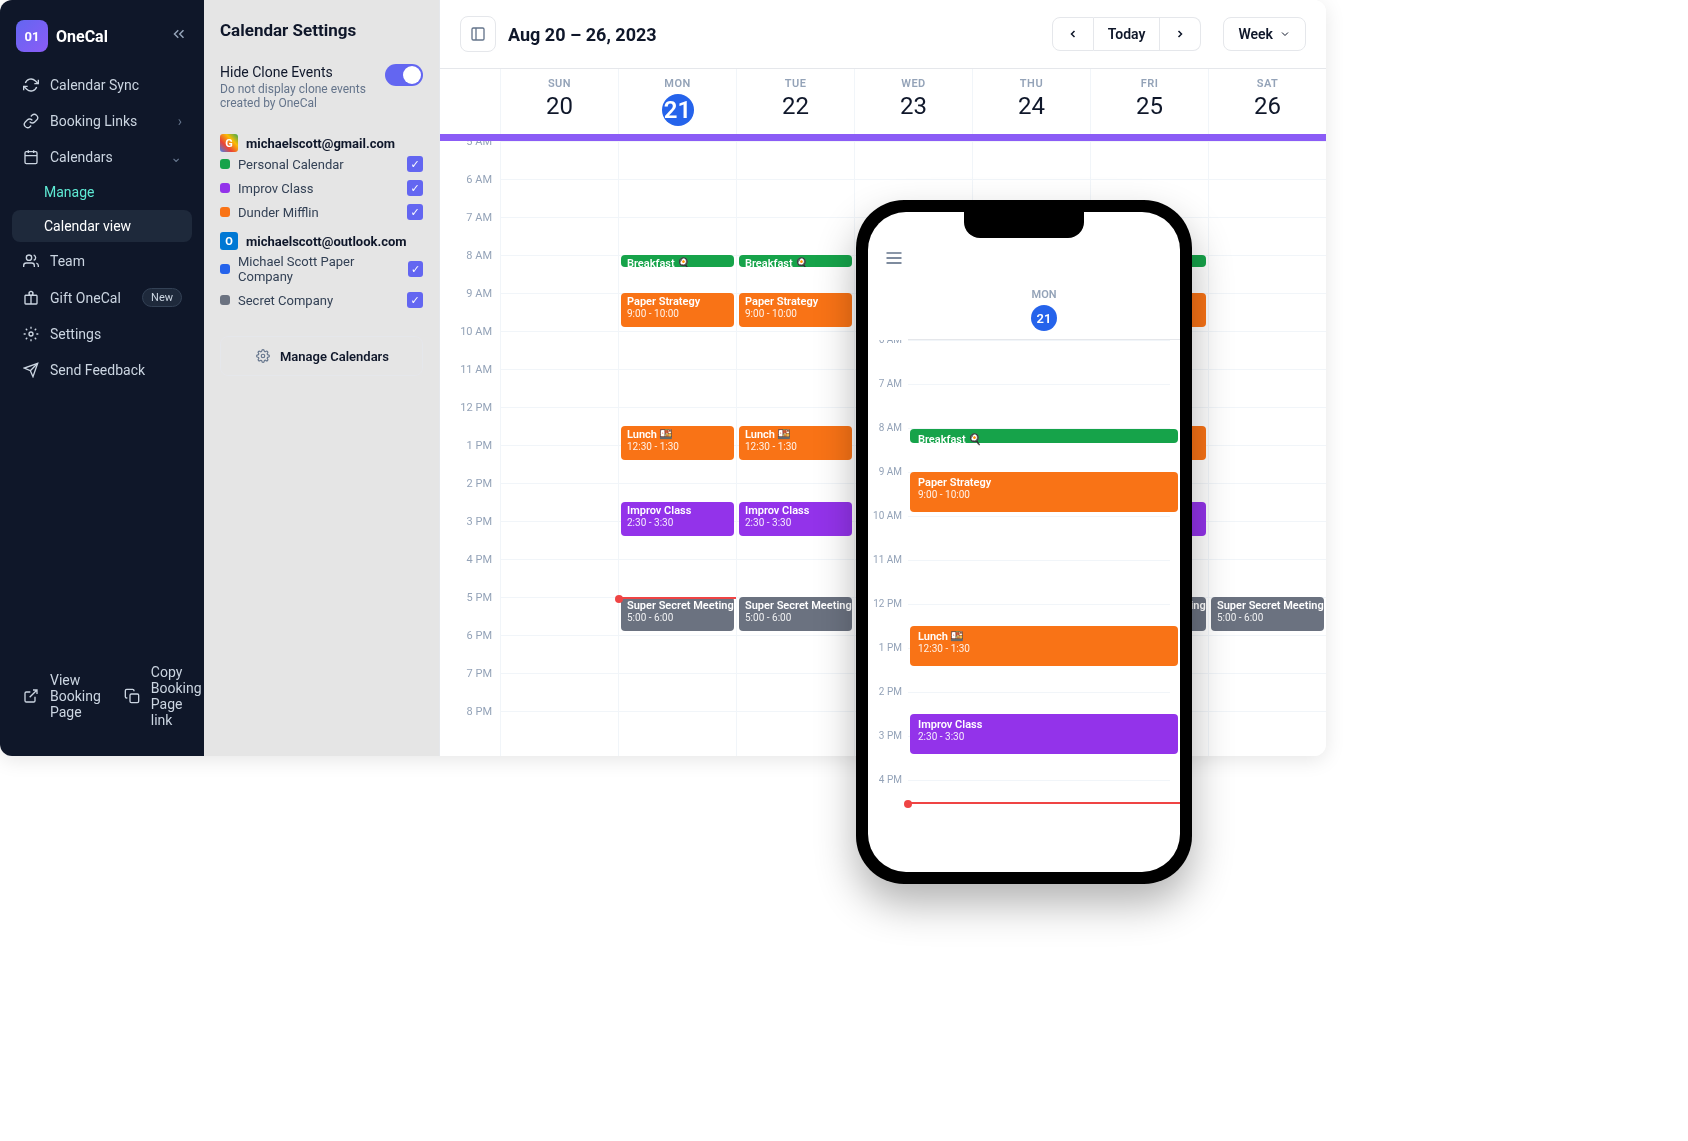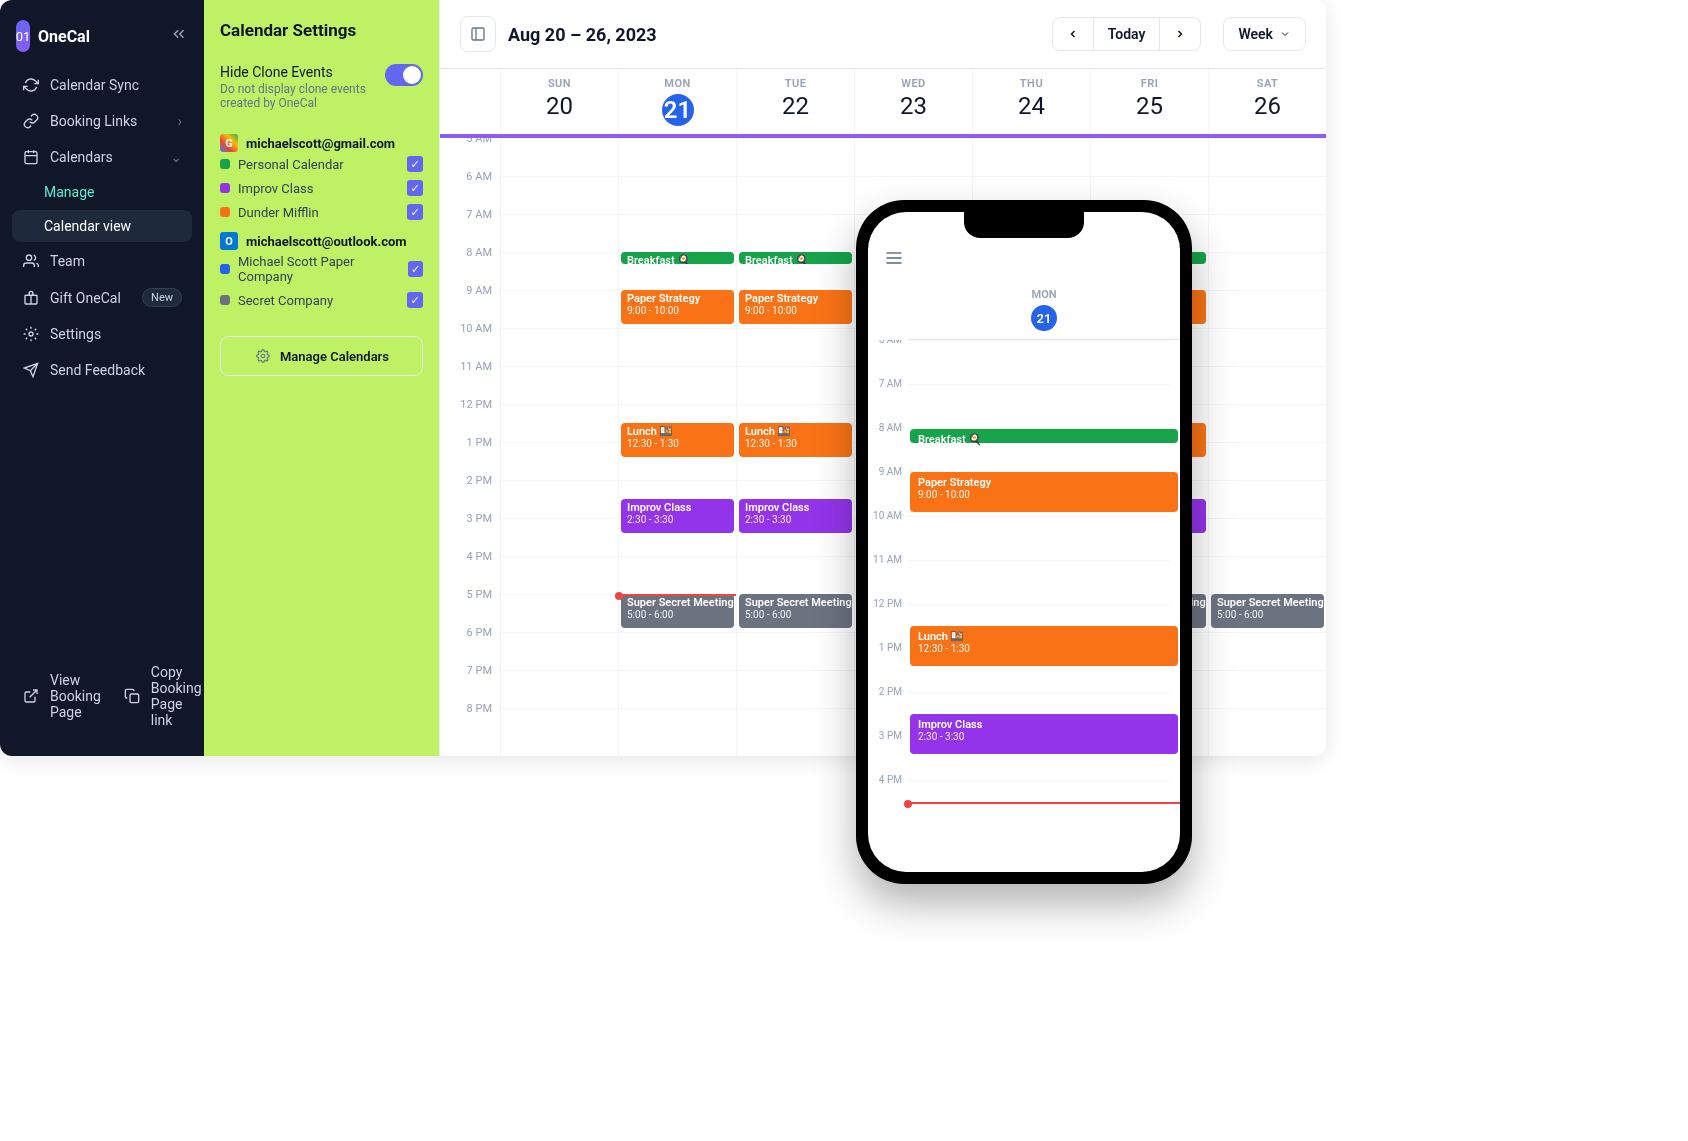--- a/index.html
+++ b/index.html
@@ -1,39 +1,39 @@
 <!DOCTYPE html>
 <html><head>
 <meta charset="utf-8">
 <style>
 *{box-sizing:border-box;margin:0;padding:0;font-family:-apple-system,BlinkMacSystemFont,"Segoe UI",Roboto,sans-serif}
 body{background:#fff;width:1688px;height:1141px;position:relative;overflow:hidden}
 .app{display:flex;width:1326px;height:756px;border-radius:12px;overflow:hidden;box-shadow:0 4px 20px rgba(0,0,0,.1);position:absolute;top:0;left:0}
 .sidebar{width:204px;background:#0f1729;color:#cbd5e1;display:flex;flex-direction:column;padding:12px 0}
 .logo{display:flex;align-items:center;gap:8px;padding:8px 16px 16px}
-.logo-badge{width:14px;height:32px;background:linear-gradient(135deg,#6366f1,#8b5cf6);border-radius:8px;display:flex;align-items:center;justify-content:center;color:#fff;font-weight:400;font-size:13px}
+.logo-badge{width:32px;height:32px;background:linear-gradient(135deg,#6366f1,#8b5cf6);border-radius:8px;display:flex;align-items:center;justify-content:center;color:#fff;font-weight:700;font-size:13px}
 .logo-text{font-weight:700;font-size:16px;color:#fff}
 .collapse{margin-left:auto;color:#94a3b8;cursor:pointer}
 .nav{flex:1;display:flex;flex-direction:column;gap:2px;padding:0 12px}
 .nav-item{display:flex;align-items:center;gap:10px;padding:8px 10px;border-radius:8px;cursor:pointer;font-size:14px;color:#cbd5e1}
 .nav-item.active{background:#1e293b;color:#fff}
 .nav-sub{padding-left:32px;font-size:14px;color:#5eead4}
 .nav-sub.active{background:#1e293b;color:#fff;border-radius:8px}
 .chev{margin-left:auto;color:#64748b}
 .badge-new{background:#1e293b;border:1px solid #334155;color:#cbd5e1;font-size:11px;padding:2px 8px;border-radius:10px;margin-left:auto}
 .ico{width:18px;height:18px;display:inline-flex;align-items:center;justify-content:center;flex-shrink:0}
 .sidebar-footer{padding:8px 12px;display:flex;flex-direction:row;gap:2px}
 .user-row{display:flex;align-items:center;gap:10px;padding:8px 10px}
 .avatar{width:32px;height:32px;border-radius:50%;background:linear-gradient(135deg,#fbbf24,#f59e0b);display:flex;align-items:center;justify-content:center;color:#fff;font-weight:700;font-size:12px}
 .user-info{display:flex;flex-direction:column}
 .user-name{font-size:13px;color:#fff;font-weight:600}
 .user-plan{font-size:16px;color:#64748b}
 .dots{margin-left:auto;color:#94a3b8;cursor:pointer}
 
-.settings{width:236px;background:#bef264;border-right:1px solid #e5e7eb;padding:20px 16px;display:flex;flex-direction:column;gap:16px}
+.settings{width:236px;background:#e5e5e5;border-right:1px solid #e5e7eb;padding:20px 16px;display:flex;flex-direction:column;gap:16px}
 .settings h2{font-size:17px;font-weight:700;color:#0f172a;margin-bottom:8px}
 .setting-row{display:flex;justify-content:space-between;align-items:flex-start;gap:8px}
 .setting-lbl{font-size:14px;font-weight:400;color:#0f172a}
 .setting-desc{font-size:12px;color:#64748b;margin-top:2px}
 .toggle{width:38px;height:22px;background:#6366f1;border-radius:11px;position:relative;cursor:pointer;flex-shrink:0}
 .toggle::after{content:"";position:absolute;right:2px;top:2px;width:18px;height:18px;background:#fff;border-radius:50%}
 .acct{display:flex;align-items:center;gap:8px;font-size:13px;font-weight:700;color:#0f172a;margin-top:8px}
 .acct-ico{width:18px;height:18px;border-radius:3px;display:flex;align-items:center;justify-content:center;font-size:11px;font-weight:700;color:#fff}
 .gg{background:linear-gradient(45deg,#4285f4,#ea4335,#fbbc05,#34a853)}
 .ol{background:#0078d4}
@@ -46,21 +46,21 @@
 .topbar{display:flex;align-items:center;gap:12px;padding:16px 20px;border-bottom:1px solid #e5e7eb}
 .icon-btn{border:1px solid #e5e7eb;border-radius:8px;width:36px;height:36px;display:flex;align-items:center;justify-content:center;cursor:pointer;color:#64748b}
 .date-range{font-size:18px;font-weight:700;color:#0f172a}
 .btn-group{display:flex;margin-left:auto}
 .btn-group .b{border:1px solid #e5e7eb;padding:8px 14px;font-size:14px;font-weight:600;cursor:pointer;display:flex;align-items:center;gap:6px;color:#0f172a}
 .btn-group .b:first-child{border-radius:8px 0 0 8px}
 .btn-group .b:last-child{border-radius:0 8px 8px 0;border-left:0}
 .btn-group .b.mid{border-left:0}
 .view-btn{margin-left:10px;border:1px solid #e5e7eb;border-radius:8px;padding:8px 14px;display:flex;align-items:center;gap:6px;font-size:14px;font-weight:600;cursor:pointer;color:#0f172a}
 
-.week-header{display:flex;border-bottom:4px solid #8b5cf6}
+.week-header{display:flex;border-bottom:7px solid #8b5cf6}
 .time-gutter{width:60px;flex-shrink:0}
 .day-col{flex:1;text-align:center;padding:8px 4px;border-left:1px solid #f1f5f9}
 .day-name{font-size:11px;color:#94a3b8;font-weight:600;letter-spacing:.5px}
 .day-num{font-size:24px;font-weight:400;color:#0f172a;margin-top:2px}
 .day-num.today{display:inline-flex;width:32px;height:32px;background:#2563eb;color:#fff;border-radius:50%;align-items:center;justify-content:center;font-weight:600;margin-top:4px}
 
 .grid{flex:1;overflow:hidden;position:relative;display:flex}
 .hours{width:60px;flex-shrink:0}
 .hour-row{height:38px;text-align:right;padding-right:8px;font-size:11px;color:#94a3b8;position:relative;top:-6px}
 .days-grid{flex:1;display:flex;position:relative}

